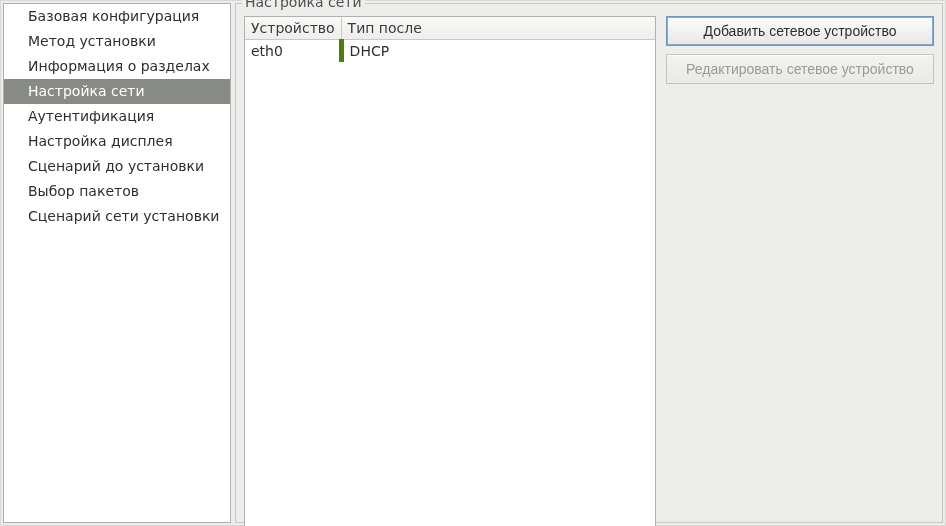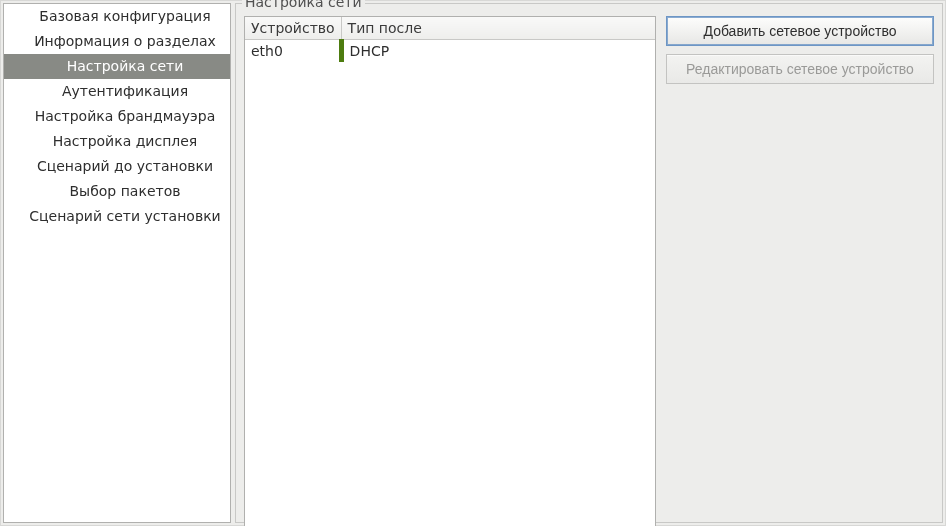--- a/index.html
+++ b/index.html
@@ -25,21 +25,20 @@
     margin: 0;
     background: #fff;
     border: 1px solid #b0b0ae;
   }
   .sidebar-item {
     padding: 4px 8px 4px 24px;
     line-height: 17px;
     cursor: default;
     white-space: nowrap;
     overflow: hidden;
-    text-align: center;
   }
   .sidebar-item.selected {
     background: #888a85;
     color: #fff;
   }
   .main {
     flex: 1;
     position: relative;
     margin: 0 0 0 4px;
   }
@@ -124,24 +123,24 @@
     border-color: #c3c3c1;
     cursor: default;
   }
 </style>
 </head>
 <body>
 
 <div class="root">
   <div class="sidebar" id="sidebar">
       <div class="sidebar-item"><span>Базовая конфигурация</span></div>
+      <div class="sidebar-item"><span>Метод установки</span></div>
       <div class="sidebar-item"><span>Информация о разделах</span></div>
       <div class="sidebar-item selected"><span>Настройка сети</span></div>
       <div class="sidebar-item"><span>Аутентификация</span></div>
-      <div class="sidebar-item"><span>Настройка брандмауэра</span></div>
       <div class="sidebar-item"><span>Настройка дисплея</span></div>
       <div class="sidebar-item"><span>Сценарий до установки</span></div>
       <div class="sidebar-item"><span>Выбор пакетов</span></div>
       <div class="sidebar-item"><span>Сценарий сети установки</span></div>
     </div>
 
   <div class="main">
     <div class="fieldset">
       <span class="legend">Настройка сети</span>
       <div class="fieldset-body">

